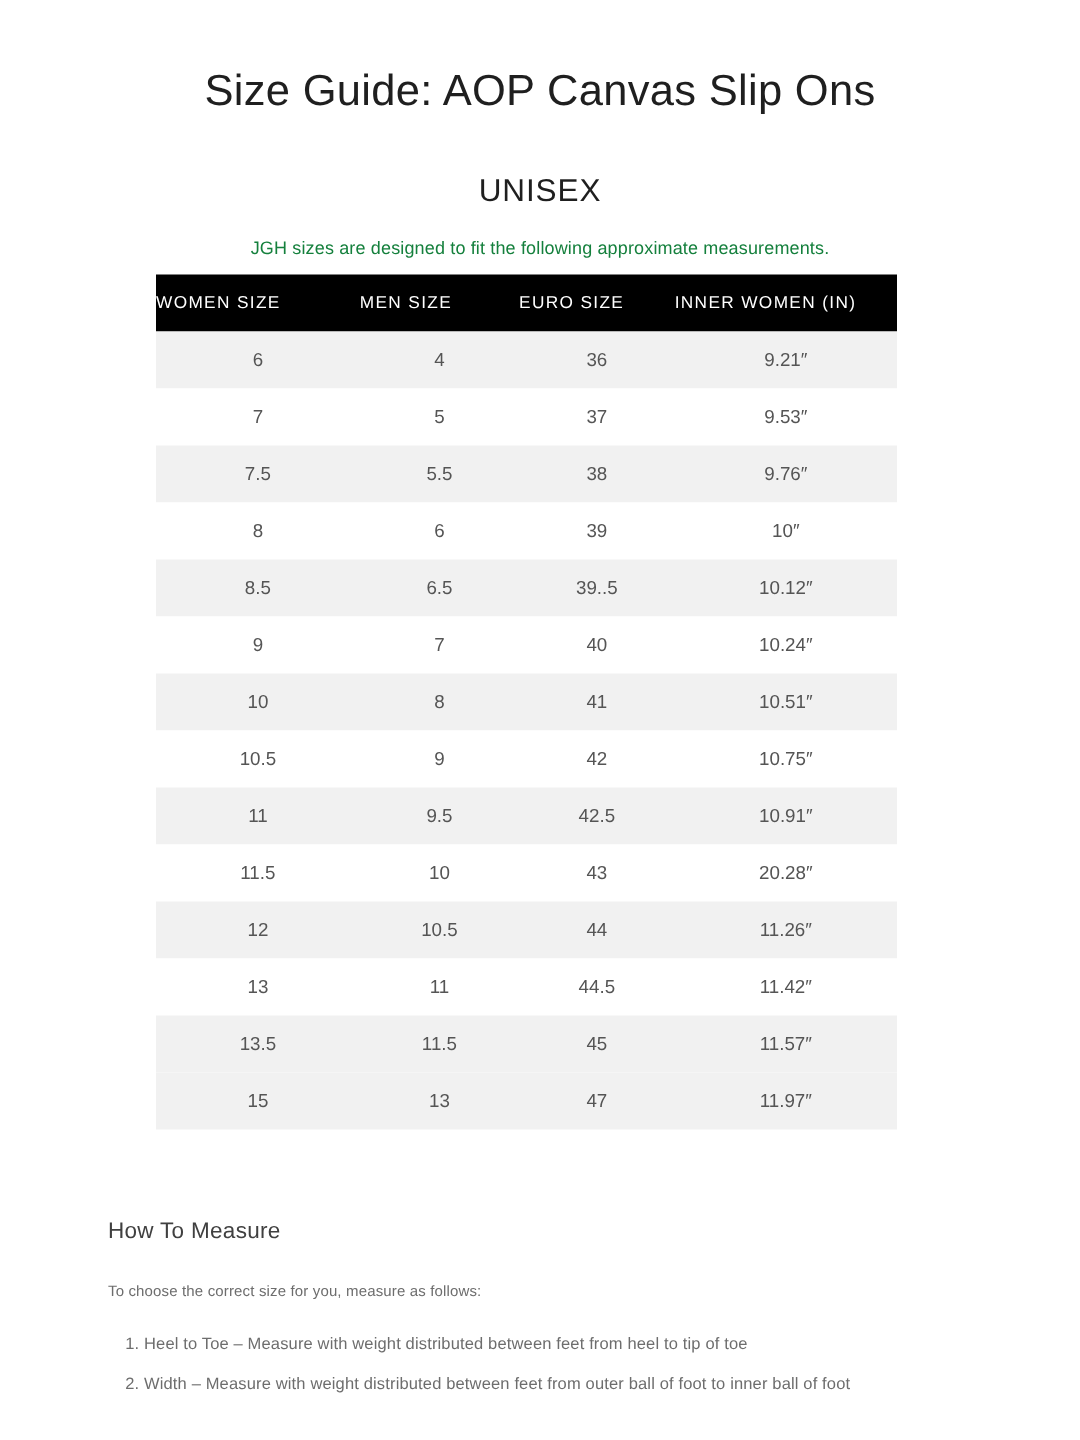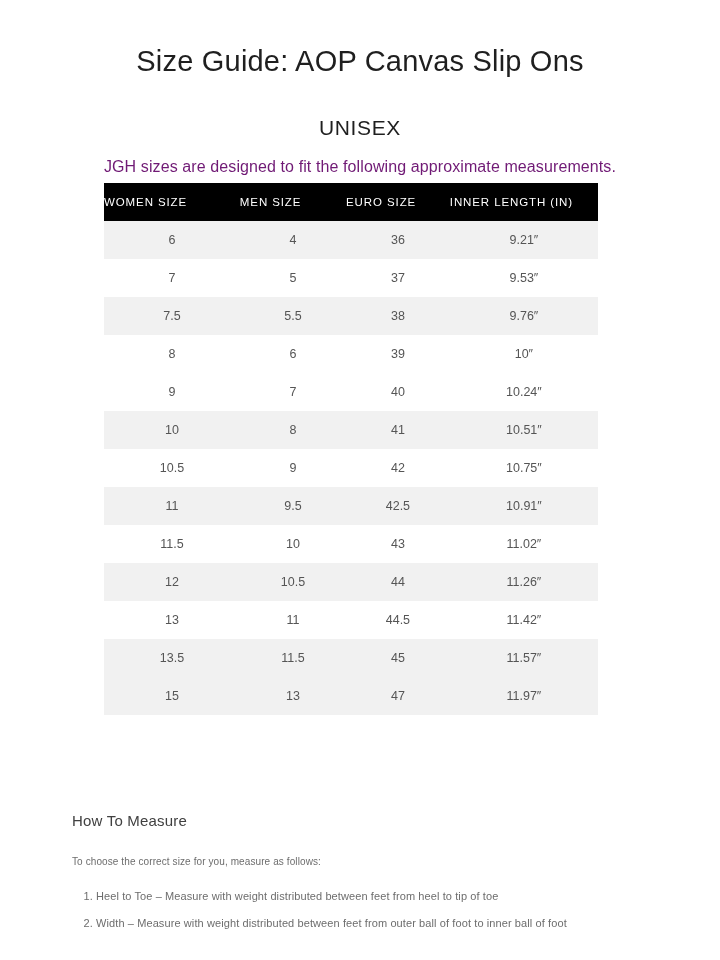--- a/index.html
+++ b/index.html
@@ -41,23 +41,23 @@
     font-weight: 400;
     letter-spacing: 0.6px;
     color: #1f1f1f;
     margin: 0;
     padding-top: 36px;
     line-height: 1.2;
   }
 
   .intro-note {
     text-align: center;
-    font-size: 16px;
-    font-weight: 400;
-    color: #701a75;
+    font-size: 12px;
+    font-weight: 400;
+    color: #15803d;
     margin: 0;
     padding-top: 18px;
     letter-spacing: 0.1px;
   }
 
   
   .size-table-wrap {
     position: absolute;
     left: 104px;
     top: 183px;
@@ -152,21 +152,21 @@
         <col class="c-women">
         <col class="c-men">
         <col class="c-euro">
         <col class="c-inner">
       </colgroup>
       <thead>
         <tr>
           <th>WOMEN SIZE</th>
           <th>MEN SIZE</th>
           <th>EURO SIZE</th>
-          <th>INNER LENGTH (IN)</th>
+          <th>INNER WOMEN (IN)</th>
         </tr>
       </thead>
       <tbody>
         <tr class="odd">
           <td>6</td>
           <td>4</td>
           <td>36</td>
           <td>9.21″</td>
         </tr>
         <tr class="even">
@@ -180,20 +180,26 @@
           <td>5.5</td>
           <td>38</td>
           <td>9.76″</td>
         </tr>
         <tr class="even">
           <td>8</td>
           <td>6</td>
           <td>39</td>
           <td>10″</td>
         </tr>
+        <tr class="odd">
+          <td>8.5</td>
+          <td>6.5</td>
+          <td>39..5</td>
+          <td>10.12″</td>
+        </tr>
         <tr class="even">
           <td>9</td>
           <td>7</td>
           <td>40</td>
           <td>10.24″</td>
         </tr>
         <tr class="odd">
           <td>10</td>
           <td>8</td>
           <td>41</td>
@@ -208,21 +214,21 @@
         <tr class="odd">
           <td>11</td>
           <td>9.5</td>
           <td>42.5</td>
           <td>10.91″</td>
         </tr>
         <tr class="even">
           <td>11.5</td>
           <td>10</td>
           <td>43</td>
-          <td>11.02″</td>
+          <td>20.28″</td>
         </tr>
         <tr class="odd">
           <td>12</td>
           <td>10.5</td>
           <td>44</td>
           <td>11.26″</td>
         </tr>
         <tr class="even">
           <td>13</td>
           <td>11</td>

